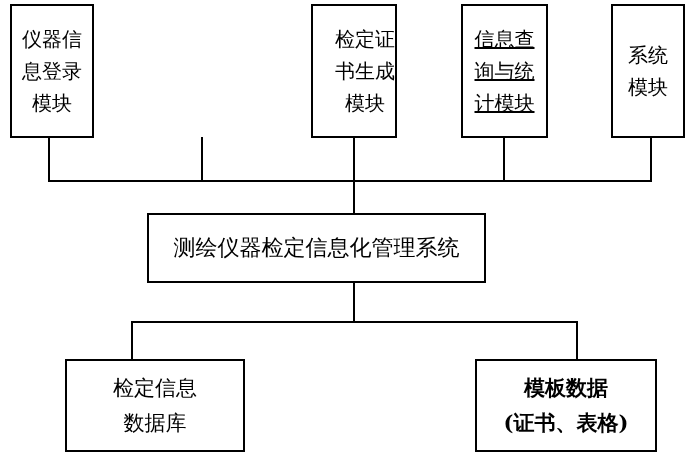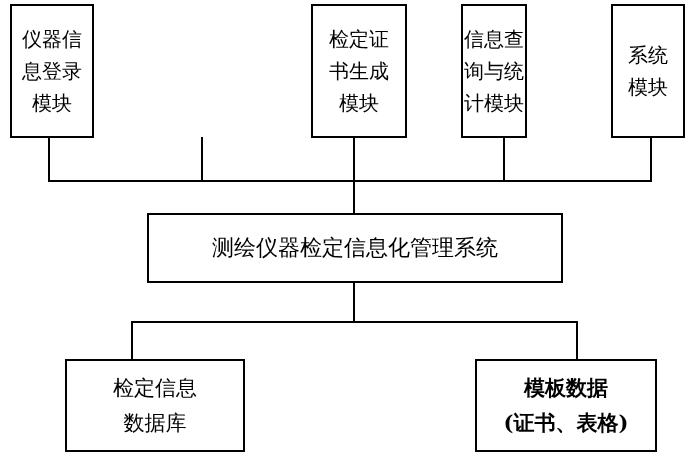--- a/index.html
+++ b/index.html
@@ -29,21 +29,21 @@
   }
   .top-node {
     top: 4px;
     height: 134px;
     font-size: 20px;
     line-height: 1.6;
   }
   .mid-node {
     left: 147px;
     top: 213px;
-    width: 416px;
+    width: 339px;
     height: 70px;
     font-size: 22px;
     line-height: 1.3;
   }
   .bottom-node {
     top: 359px;
     height: 93px;
     font-size: 21px;
     line-height: 1.65;
   }
@@ -55,26 +55,26 @@
 </head>
 <body>
 
 <div class="canvas">
 
   <div class="node top-node" style="left:10px;  width:84px;">
     <span>仪器信
 息登录
 模块</span>
   </div>
-  <div class="node top-node" style="left:311px; width:96px;">
+  <div class="node top-node" style="left:311px; width:86px;justify-content:flex-end;">
     <span>检定证
 书生成
 模块</span>
   </div>
-  <div class="node top-node" style="left:461px; width:66px;">
+  <div class="node top-node" style="left:461px; width:87px;text-decoration:underline;">
     <span>信息查
 询与统
 计模块</span>
   </div>
   <div class="node top-node" style="left:611px; width:74px;text-align:right;">
     <span>系统
 模块</span>
   </div>
 
   <div class="line" style="left:48px;  top:137px; width:2px; height:45px;"></div>

